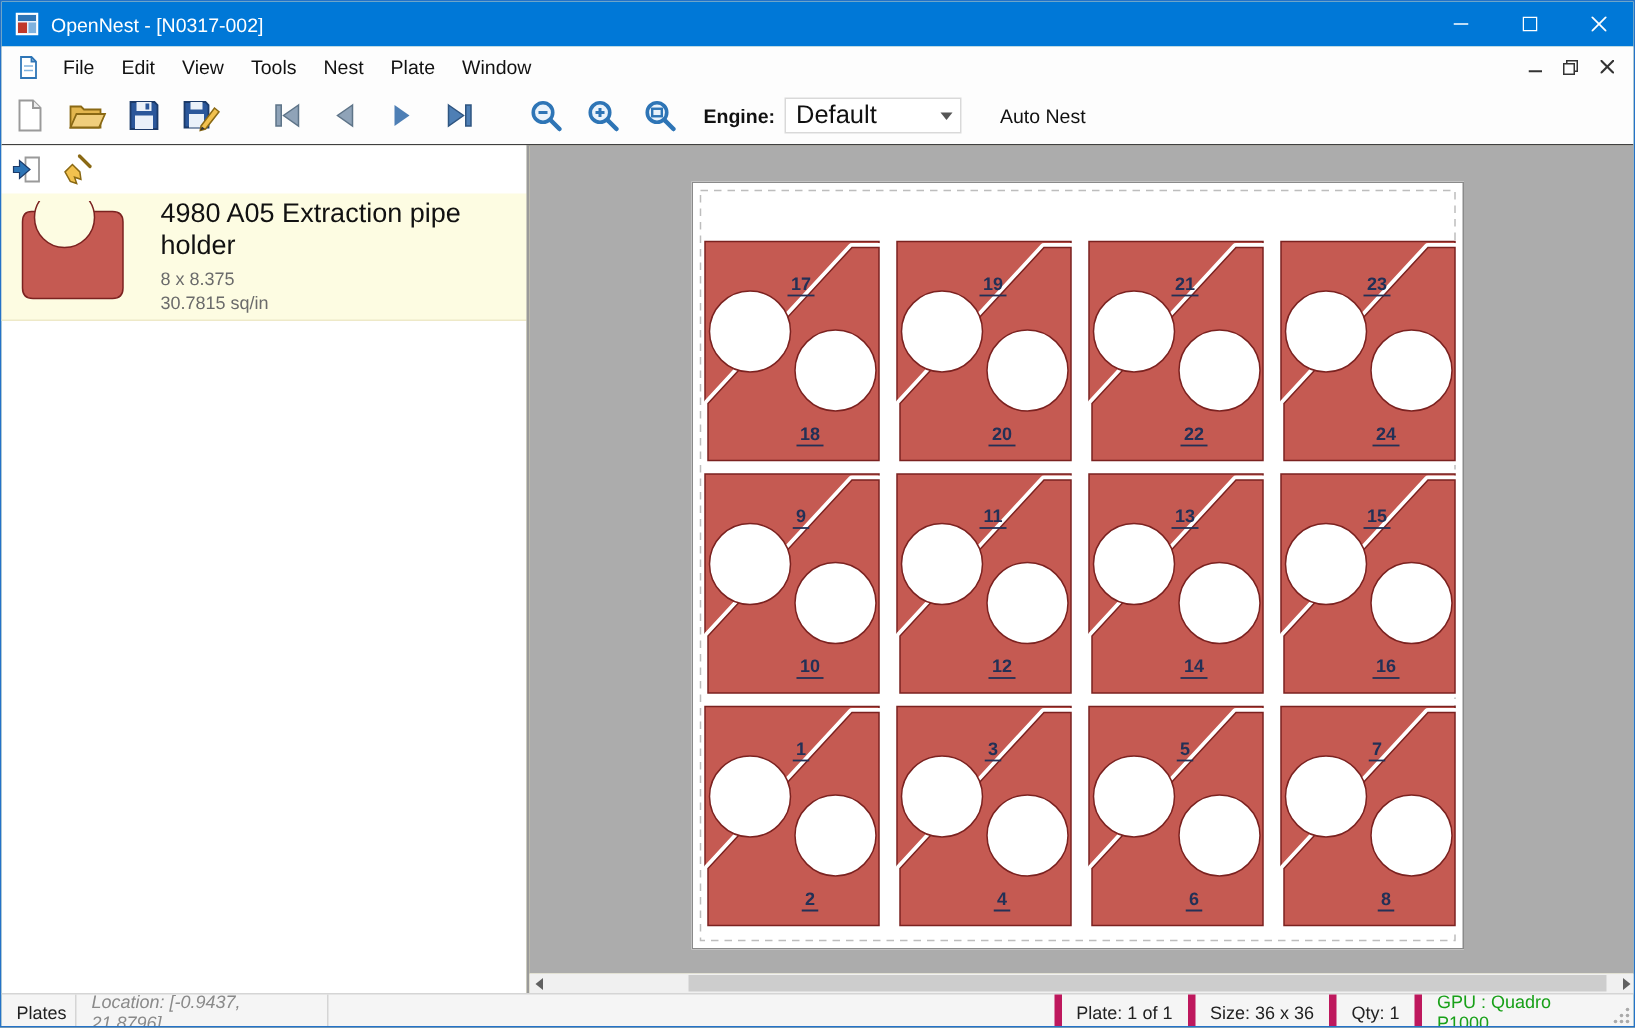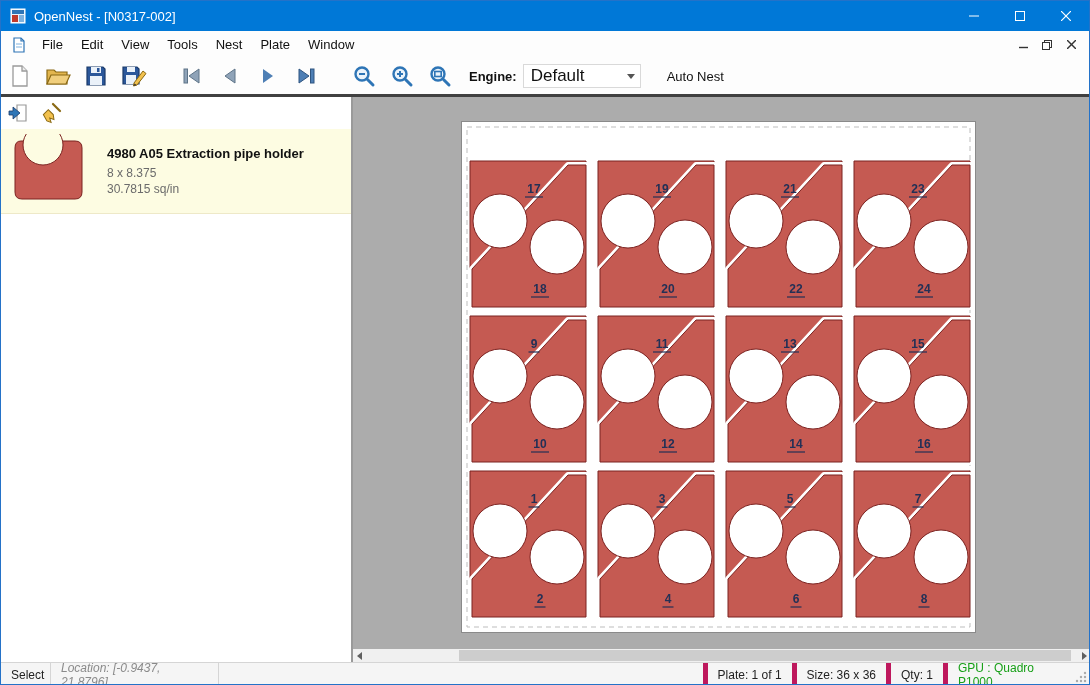--- a/index.html
+++ b/index.html
@@ -14,40 +14,40 @@
   .caption-btn svg { display:block; }
 
   
   #menubar { position:absolute; left:0; top:30px; width:100%; height:27px; background:#FDFDFD; display:flex; align-items:center; }
   #menubar .mdi-doc { width:16px; height:16px; margin:0 6px 0 10px; }
   .menu-item { padding:5px 9px; font-size:13px; color:#111; cursor:default; }
   #mdi-controls { margin-left:auto; display:flex; align-items:center; padding-right:6px; }
   .mdi-btn { width:24px; height:20px; display:flex; align-items:center; justify-content:center; }
 
   
-  #toolbar { position:absolute; left:0; top:57px; width:100%; height:39px; background:#FDFDFD; border-bottom:3px solid #404040; display:flex; align-items:center; }
+  #toolbar { position:absolute; left:0; top:57px; width:100%; height:39px; background:#FDFDFD; border-bottom:1px solid #404040; display:flex; align-items:center; }
   .tool-btn { width:34px; height:32px; display:flex; align-items:center; justify-content:center; margin:0 2px; }
   .tool-gap { width:20px; }
   .tool-label { font-weight:bold; font-size:13px; color:#111; margin:0 6px 0 10px; }
   #engine-combo { width:118px; height:24px; border:1px solid #D9D9D9; background:#FFF; display:flex; align-items:center; padding-left:7px; font-size:17px; color:#111; position:relative; }
   #engine-combo .combo-arrow { position:absolute; right:5px; top:9px; width:0; height:0; border-left:4px solid transparent; border-right:4px solid transparent; border-top:5px solid #555; }
   #auto-nest { margin-left:18px; font-size:13px; color:#111; padding:5px 8px; }
 
   
   #left-panel { position:absolute; left:0; top:96px; width:350px; height:565px; background:#FFF; }
   #tabstrip { position:relative; height:25px; display:flex; align-items:flex-end; border-bottom:1px solid #D0D0D0; background:#FFF; }
   .tab { height:23px; display:flex; align-items:center; justify-content:center; padding:0 14px; min-width:100px; font-size:13px; }
   .tab.inactive { background:#ECECEC; border:1px solid #D0D0D0; border-bottom:none; height:21px; color:#222; margin-left:2px; }
   .tab.active { background:#FFF; border:1px solid #D0D0D0; border-bottom:1px solid #FFF; position:relative; top:1px; color:#000; }
   #panel-toolbar { height:32px; display:flex; align-items:center; padding-left:4px; background:#FFF; }
   .panel-tool-btn { width:28px; height:26px; display:flex; align-items:center; justify-content:center; margin-right:4px; }
   #drawing-item { height:85px; background:#FDFCE2; display:flex; align-items:center; padding-left:8px; border-bottom:1px solid #EEE9C8; }
   #drawing-thumb { width:88px; height:74px; flex:none; }
   #drawing-info { padding-left:10px; }
-  #drawing-info .item-title { font-size:13px; font-weight:bold; color:#111; margin-bottom:4px; }
+  #drawing-info .item-title { font-size:18px; font-weight:normal; color:#111; margin-bottom:4px; }
   #drawing-info .item-sub { font-size:12px; color:#6B6B6B; line-height:16px; }
 
   
   #splitter { position:absolute; left:350px; top:96px; width:2px; height:565px; background:#9A9A9A; }
   #canvas { position:absolute; left:352px; top:96px; width:738px; height:552px; background:#ACACAC; overflow:hidden; }
   #plate-svg { position:absolute; left:108px; top:24px; background:#FFFFFF; }
 
   
   #hscroll { position:absolute; left:352px; top:648px; width:738px; height:13px; background:#F0F0F0; }
   .scroll-arrow { position:absolute; top:0; width:13px; height:13px; display:flex; align-items:center; justify-content:center; }
@@ -393,21 +393,21 @@
     </div>
     <div id="hscroll-thumb"></div>
     <div class="scroll-arrow" style="right:0">
       <svg width="7" height="8" viewBox="0 0 7 8">
           <path d="M1,0 L6,4 L1,8 Z" fill="#606060"></path>
         </svg>
     </div>
   </div>
 
   <div id="statusbar">
-    <div class="status-seg" id="status-mode">Select</div>
+    <div class="status-seg" id="status-mode">Plates</div>
     <div class="status-seg" id="status-location">Location: [-0.9437, 21.8796]</div>
     <div id="status-spacer"></div>
     <div class="status-seg seg-r">Plate: 1 of 1</div>
     <div class="status-seg seg-r">Size: 36 x 36</div>
     <div class="status-seg seg-r">Qty: 1</div>
     <div class="status-seg seg-r" id="status-gpu">GPU : Quadro P1000</div>
     <div id="resize-grip">
       <svg width="14" height="14" viewBox="0 0 14 14" style="position:absolute;right:1px;bottom:2px">
         <circle cx="11" cy="3" r="1.2" fill="#AAA"></circle>
           <circle cx="11" cy="7" r="1.2" fill="#AAA"></circle>

